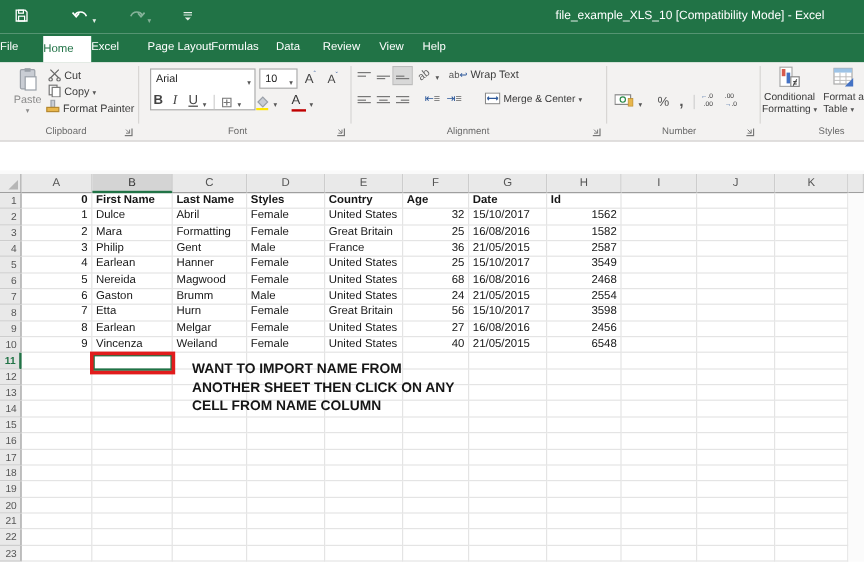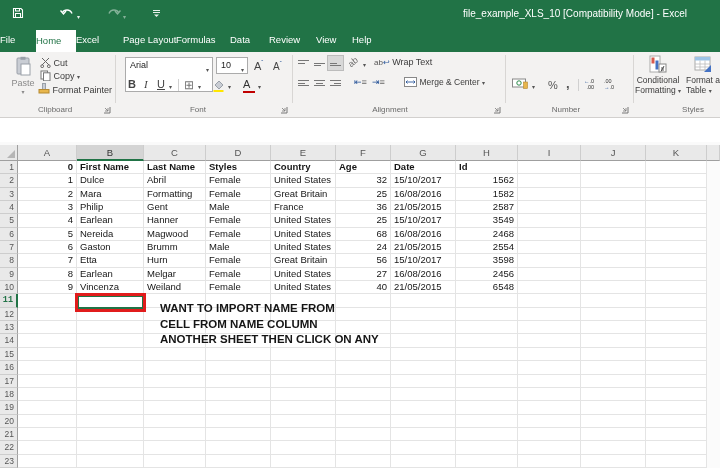--- a/index.html
+++ b/index.html
@@ -47,21 +47,21 @@
 
   
   #sheet { position:absolute; left:0; top:145px; width:720px; height:331px; background:#fff; }
   #corner { position:absolute; left:0; top:0; width:18px; height:16px; background:#e9e9e9; border-right:1px solid #9f9f9f; border-bottom:1px solid #9f9f9f; }
   #corner .tri { position:absolute; right:2px; bottom:2px; width:0; height:0; border-left:8px solid transparent; border-bottom:8px solid #b6b6b6; }
   #colheaders { position:absolute; left:18px; top:0; height:16px; display:flex; }
   .colh { height:16px; background:#e9e9e9; border-right:1px solid #cdcdcd; border-bottom:1px solid #9f9f9f; font-size:9.5px; color:#555; text-align:center; line-height:15px; }
   .colh.sel { background:#d4d4d4; border-bottom:2px solid var(--green); color:#333; }
   #rowheaders { position:absolute; left:0; top:16px; width:18px; }
   .rowh { width:18px; height:13.35px; background:#e9e9e9; border-right:1px solid #9f9f9f; border-bottom:1px solid #cdcdcd; font-size:8.5px; color:#555; text-align:right; padding-right:3px; line-height:13px; }
-  .rowh.sel { color:var(--green); font-weight:bold; border-right:2px solid var(--green); background:#e2e2e2;font-family:Liberation Mono, monospace; }
+  .rowh.sel { color:var(--green); font-weight:bold; border-right:2px solid var(--green); background:#e2e2e2; }
   #grid { position:absolute; left:18px; top:16px; display:grid; }
   .cell { border-right:1px solid #e4e4e4; border-bottom:1px solid #e4e4e4; font-size:9.5px; line-height:12.5px; padding:0 3px; white-space:nowrap; overflow:hidden; color:#161616; }
   .cell.b { font-weight:bold; }
   .cell.r { text-align:right; }
   #right-void { position:absolute; left:707px; top:16px; width:13px; height:307px; background:#fbfbfb; }
   #colh-filler { width:13px; }
 
   
   #sel-cell { position:absolute; left:77px; top:150px; width:67px; height:14px; border:2px solid var(--green); z-index:4; }
   #red-box { position:absolute; left:75px; top:148px; width:71px; height:19px; border:3px solid var(--red); z-index:5; }
@@ -625,18 +625,18 @@
         <div class="cell"></div>
         <div class="cell"></div>
         <div class="cell"></div>
       </div>
     <div id="right-void"></div>
 
     <div id="sel-cell"></div>
     <div id="red-box"></div>
     <div id="annotation">
       <div>WANT TO IMPORT NAME FROM</div>
+      <div>ANOTHER SHEET THEN CLICK ON ANY</div>
       <div>CELL FROM NAME COLUMN</div>
-      <div>ANOTHER SHEET THEN CLICK ON ANY</div>
     </div>
   </div>
 
 </div>
 
 </body></html>

